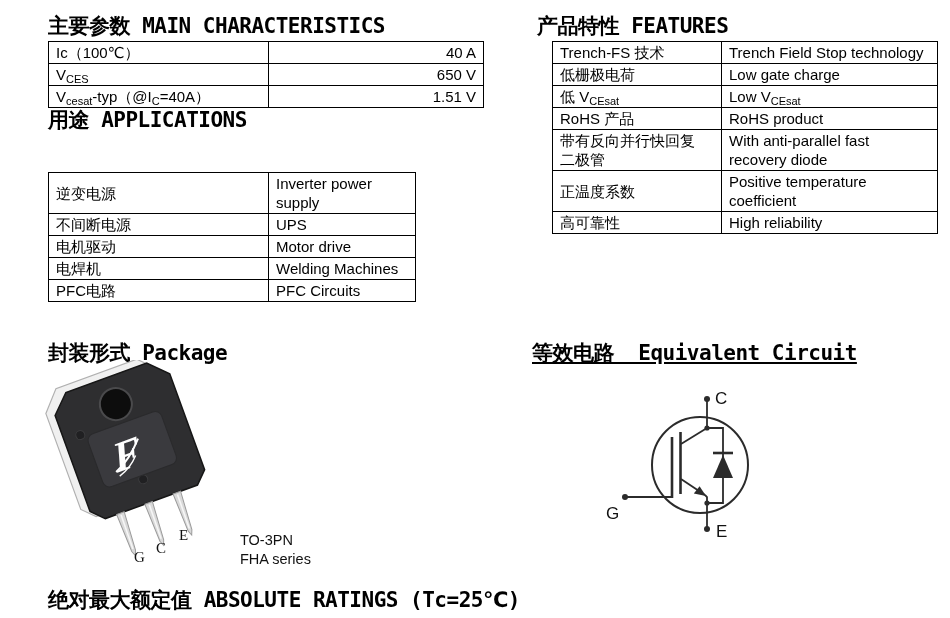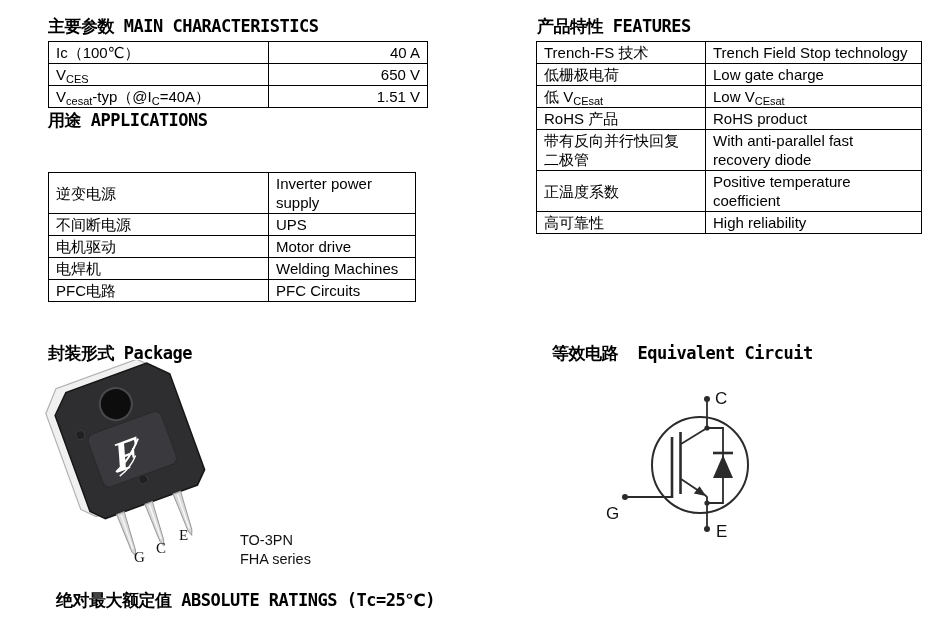--- a/index.html
+++ b/index.html
@@ -1,29 +1,29 @@
 <!DOCTYPE html>
 <html><head>
 <meta charset="utf-8">
 <style>
   html,body{margin:0;padding:0;background:#ffffff;}
   #page{position:relative;width:950px;height:618px;background:#fff;overflow:hidden;
         font-family:"Liberation Sans","DejaVu Sans",sans-serif;color:#000;}
 
   .h{position:absolute;font-family:"DejaVu Sans Mono","DejaVu Sans",monospace;
-     font-weight:bold;font-size:17px;line-height:24px;color:#000;white-space:pre;letter-spacing:-0.5px;}
+     font-weight:bold;font-size:21px;line-height:24px;color:#000;white-space:pre;letter-spacing:-0.5px;}
 
   table.tbl{position:absolute;border-collapse:collapse;table-layout:fixed;background:#fff;}
   table.tbl td{border:1.6px solid #000;font-family:"Liberation Sans","DejaVu Sans",sans-serif;
      font-size:15px;line-height:19px;padding:1px 7px;vertical-align:middle;color:#000;}
   table.tbl tr{height:22px;}
 
-  #tbl-main{left:48px;top:41px;width:380px;}
+  #tbl-main{left:48px;top:41px;width:436px;}
   #tbl-main td:last-child{text-align:right;}
-  #tbl-feat{left:536px;top:41px;width:386px;}
+  #tbl-feat{left:552px;top:41px;width:386px;}
   #tbl-feat td:first-child{padding-right:14px;}
   #tbl-app{left:48px;top:172px;width:368px;}
 
   sub{font-size:11px;line-height:0;vertical-align:-3px;}
 
   .pin-label{position:absolute;font-family:"Liberation Serif","DejaVu Serif",serif;
      font-size:15px;color:#111;}
   #pkg-caption{position:absolute;left:240px;top:531px;font-size:14.5px;line-height:19px;color:#111;}
 
   svg{position:absolute;}
@@ -34,22 +34,22 @@
 </style>
 </head>
 <body>
 
 <div id="page">
 
   <div class="h" style="left:48px;top:14px;">主要参数 MAIN CHARACTERISTICS</div>
   <div class="h" style="left:537px;top:14px;">产品特性 FEATURES</div>
   <div class="h" style="left:48px;top:108px;">用途 APPLICATIONS</div>
   <div class="h" style="left:48px;top:341px;">封装形式 Package</div>
-  <div class="h" style="left:552px;top:341px;">等效电路  Equivalent Circuit</div>
-  <div class="h" style="left:56px;top:588px;">绝对最大额定值 ABSOLUTE RATINGS (Tc=25℃)</div>
+  <div class="h" style="left:532px;top:341px;text-decoration:underline;">等效电路  Equivalent Circuit</div>
+  <div class="h" style="left:48px;top:588px;">绝对最大额定值 ABSOLUTE RATINGS (Tc=25℃)</div>
 
   <table class="tbl" id="tbl-main">
     <colgroup>
         <col style="width:220px">
         <col>
       </colgroup>
     <tbody>
         <tr>
           <td>Ic（100℃）</td>
           <td>40 A</td>

